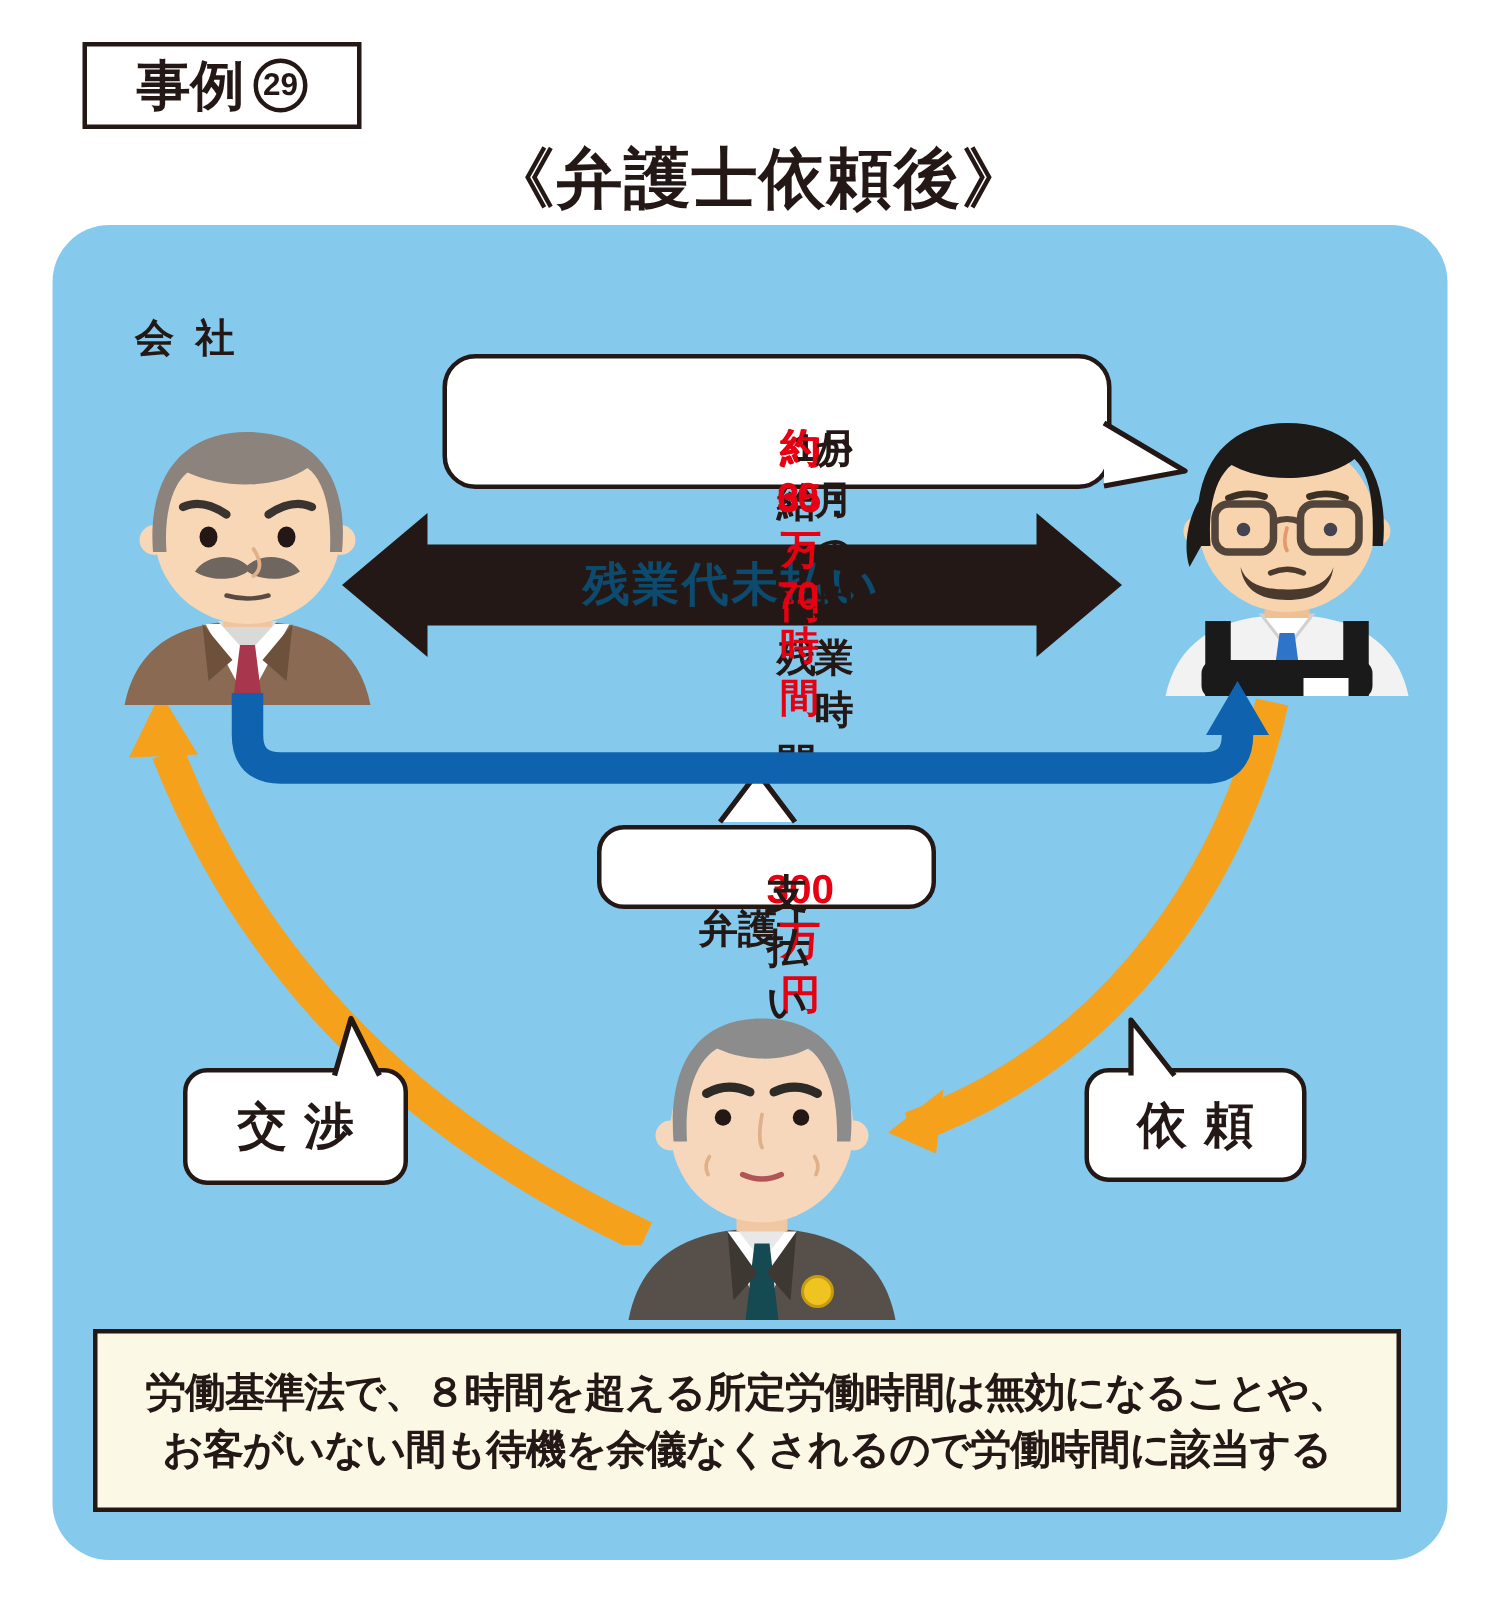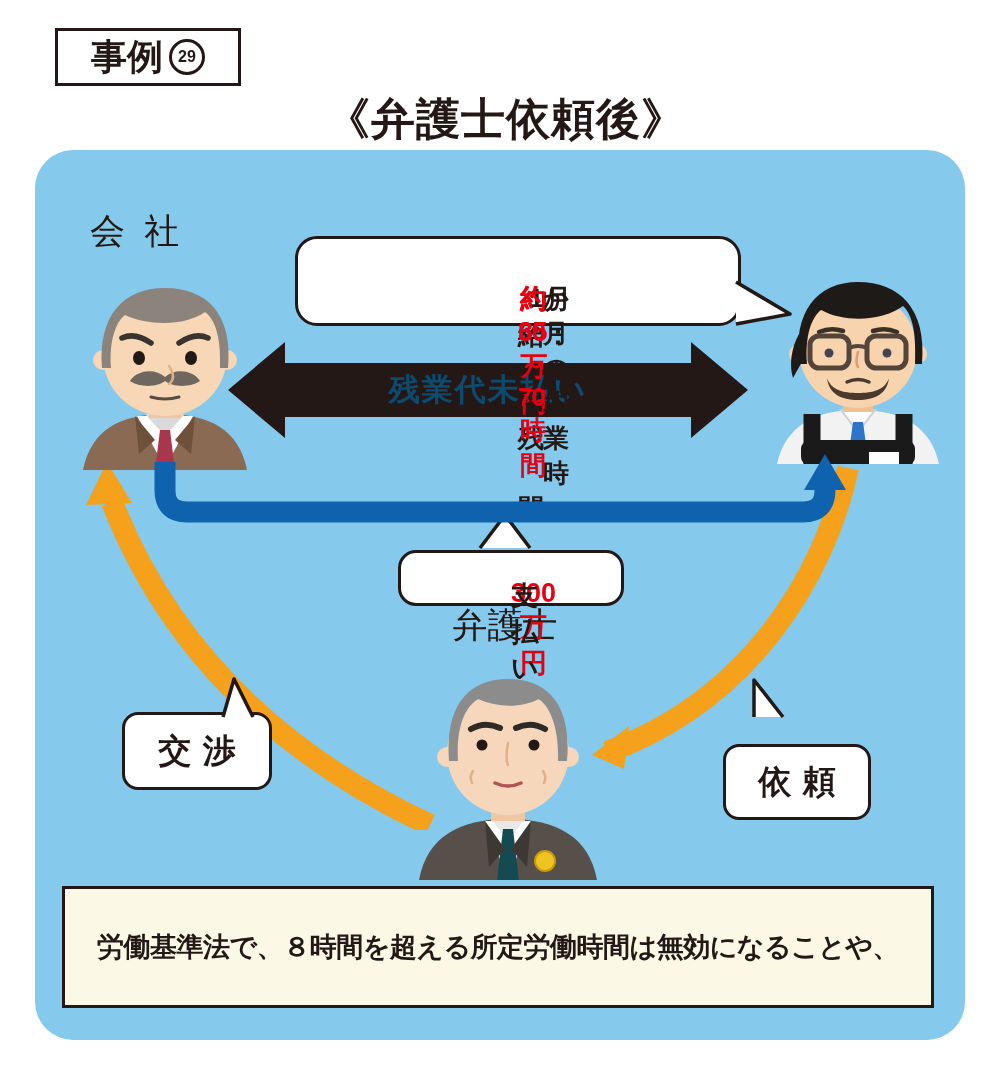--- a/index.html
+++ b/index.html
@@ -5,48 +5,48 @@
   * { margin:0; padding:0; box-sizing:border-box; }
   html,body { width:1000px; height:1074px; background:#ffffff;
     font-family:"Liberation Sans","DejaVu Sans",sans-serif; color:#231815; }
   .page { position:relative; width:1000px; height:1074px; overflow:hidden; }
 
   
   .case-box { position:absolute; left:55px; top:28px; width:186px; height:58px;
     background:#fff; border:3px solid #231815; display:flex; align-items:center;
     justify-content:center; gap:6px; font-size:36px; font-weight:700; }
   .case-num { display:inline-flex; width:36px; height:36px; border:3px solid #231815;
-    border-radius:50%; font-size:16px; font-weight:700; align-items:center; justify-content:center; }
+    border-radius:50%; font-size:21px; font-weight:700; align-items:center; justify-content:center; }
   .title { position:absolute; left:0; right:0; top:90px; text-align:center;
     font-size:44px; font-weight:700; letter-spacing:1px;padding-left:12px; }
 
   
   .panel { position:absolute; left:35px; top:150px; width:930px; height:890px;
     background:#85C9EC; border-radius:38px; }
   .panel * { position:absolute; }
 
-  .actor-label { font-size:35px; font-weight:400; }
+  .actor-label { font-size:26px; font-weight:700; }
   .company-label { left:55px; top:58px; letter-spacing:0.55em; }
   .client-label-block { left:718px; top:38px; width:176px; text-align:center; }
   .client-label { font-size:30px; font-weight:700; position:static; display:block; }
   .client-sublabel { font-size:20px; font-weight:700; position:static; display:block; margin-top:2px; }
   .lawyer-label { left:370px; top:452px; width:200px; text-align:center; }
 
   
   .bubble { background:#fff; border:3.5px solid #231815; border-radius:18px;
     display:flex; flex-direction:column; align-items:center; justify-content:center; z-index:3; }
   .info-bubble { left:260px; top:86px; width:446px; height:90px; border-radius:22px;text-align:right; }
   .info-line1 { font-size:27px; font-weight:700; letter-spacing:-0.5px; }
   .info-line2 { font-size:26px; font-weight:700; letter-spacing:-1px; }
   .red { color:#E60012; }
   .pay-bubble { left:363px; top:400px; width:226px; height:56px; z-index:3;text-align:center; }
   .pay-line { font-size:27px; font-weight:700; }
   .side-bubble { font-size:33px; font-weight:700; border-radius:16px; }
   .nego-bubble { left:87px; top:562px; width:150px; height:78px; }
-  .req-bubble { left:688px; top:594px; width:148px; height:76px; }
+  .req-bubble { left:688px; top:562px; width:148px; height:76px; }
   .spaced { letter-spacing:0.35em; padding-left:0.35em; }
 
   .tail { z-index:4; }
   .arrow-svg { z-index:1; }
   .blue-arrow-svg { z-index:5; }
   .avatar { z-index:2; }
 
   
   .unpaid-arrow { left:193px; top:192px; width:520px; height:96px; z-index:2; }
   .unpaid-label { left:0; top:0; width:520px; height:96px; display:flex; align-items:center;
@@ -203,16 +203,17 @@
       <circle cx="79" cy="80" r="5.5" fill="#231815"></circle>
       <circle cx="131" cy="80" r="5.5" fill="#231815"></circle>
       <path d="M105 78 Q 102 94 105 100" stroke="#E0B088" stroke-width="2.5" fill="none" stroke-linecap="round"></path>
       <path d="M70 106 Q 66 112 69 118" stroke="#E0B088" stroke-width="2.5" fill="none" stroke-linecap="round"></path>
       <path d="M140 106 Q 144 112 141 118" stroke="#E0B088" stroke-width="2.5" fill="none" stroke-linecap="round"></path>
       <path d="M92 118 Q 105 124 118 118" stroke="#B05555" stroke-width="3.5" fill="none" stroke-linecap="round"></path>
     </svg>
 
     <div class="summary">
       <div>労働基準法で、８時間を超える所定労働時間は無効になることや、</div>
+      <div>お客がいない間も待機を余儀なくされるので労働時間に該当する</div>
     </div>
 
   </div>
 </div>
 
 </body></html>

